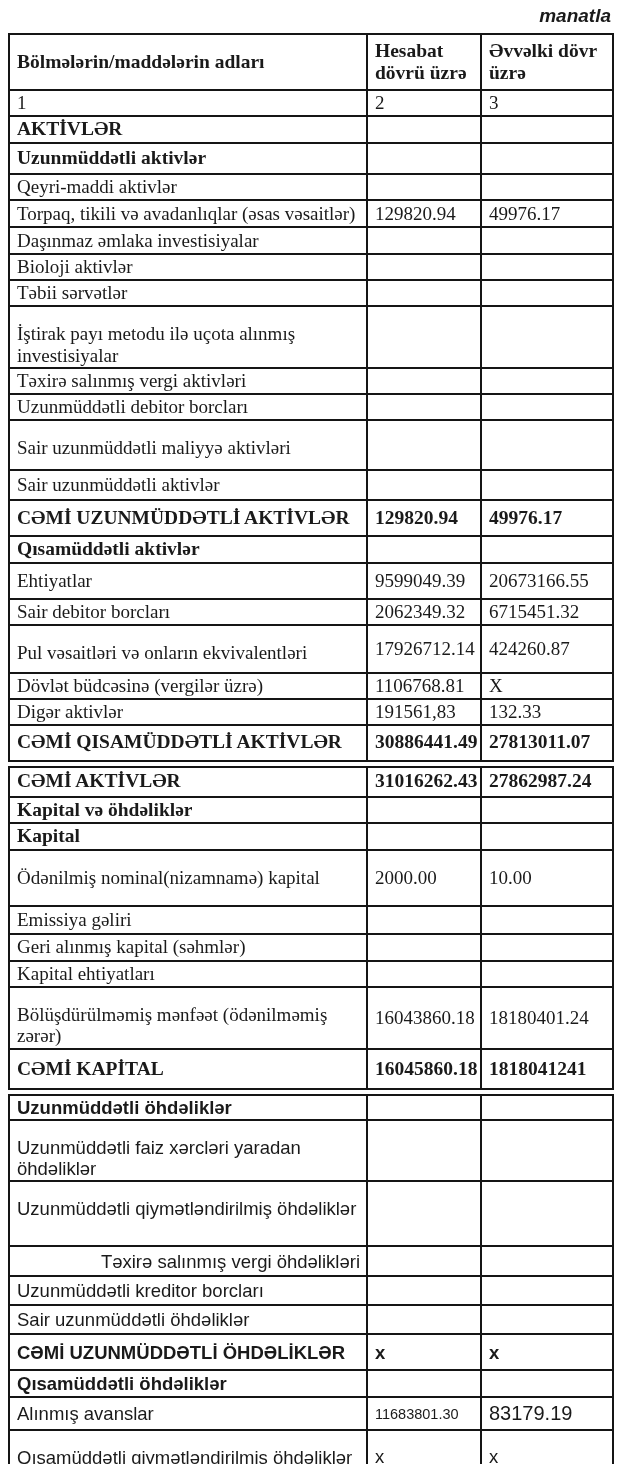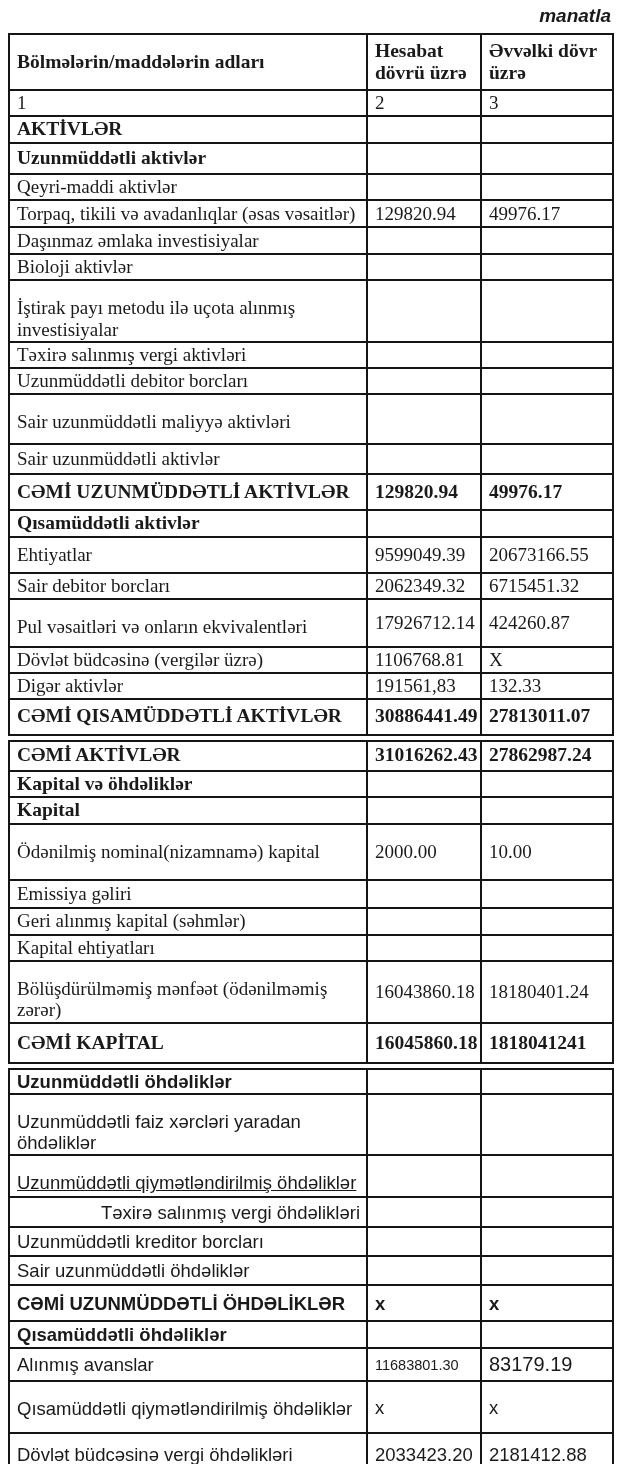--- a/index.html
+++ b/index.html
@@ -98,20 +98,25 @@
           <tr style="height: 27px; border-radius: 7px;">
             <td class="lbl">Daşınmaz əmlaka investisiyalar</td>
             <td class="val"></td>
             <td class="val"></td>
           </tr>
           <tr style="height: 26px;">
             <td class="lbl">Bioloji aktivlər</td>
             <td class="val"></td>
             <td class="val"></td>
           </tr>
+          <tr style="height: 26px;">
+            <td class="lbl">Təbii sərvətlər</td>
+            <td class="val"></td>
+            <td class="val"></td>
+          </tr>
           <tr style="height: 52px;">
             <td class="lbl vtop">İştirak payı metodu ilə uçota alınmış investisiyalar</td>
             <td class="val"></td>
             <td class="val"></td>
           </tr>
           <tr style="height: 26px;">
             <td class="lbl">Təxirə salınmış vergi aktivləri</td>
             <td class="val"></td>
             <td class="val"></td>
           </tr>
@@ -238,21 +243,21 @@
           <tr style="height: 14px;">
             <td class="lbl bold">Uzunmüddətli öhdəliklər</td>
             <td class="val bold"></td>
             <td class="val bold"></td>
           </tr>
           <tr style="height: 52px;">
             <td class="lbl vtop">Uzunmüddətli faiz xərcləri yaradan öhdəliklər</td>
             <td class="val"></td>
             <td class="val"></td>
           </tr>
-          <tr style="height: 42px; text-decoration: underline;">
+          <tr style="height: 65px;">
             <td class="lbl vtop">Uzunmüddətli qiymətləndirilmiş öhdəliklər</td>
             <td class="val"></td>
             <td class="val"></td>
           </tr>
           <tr style="height: 30px; text-align: right;">
             <td class="lbl">Təxirə salınmış vergi öhdəlikləri</td>
             <td class="val"></td>
             <td class="val"></td>
           </tr>
           <tr style="height: 29px;">

